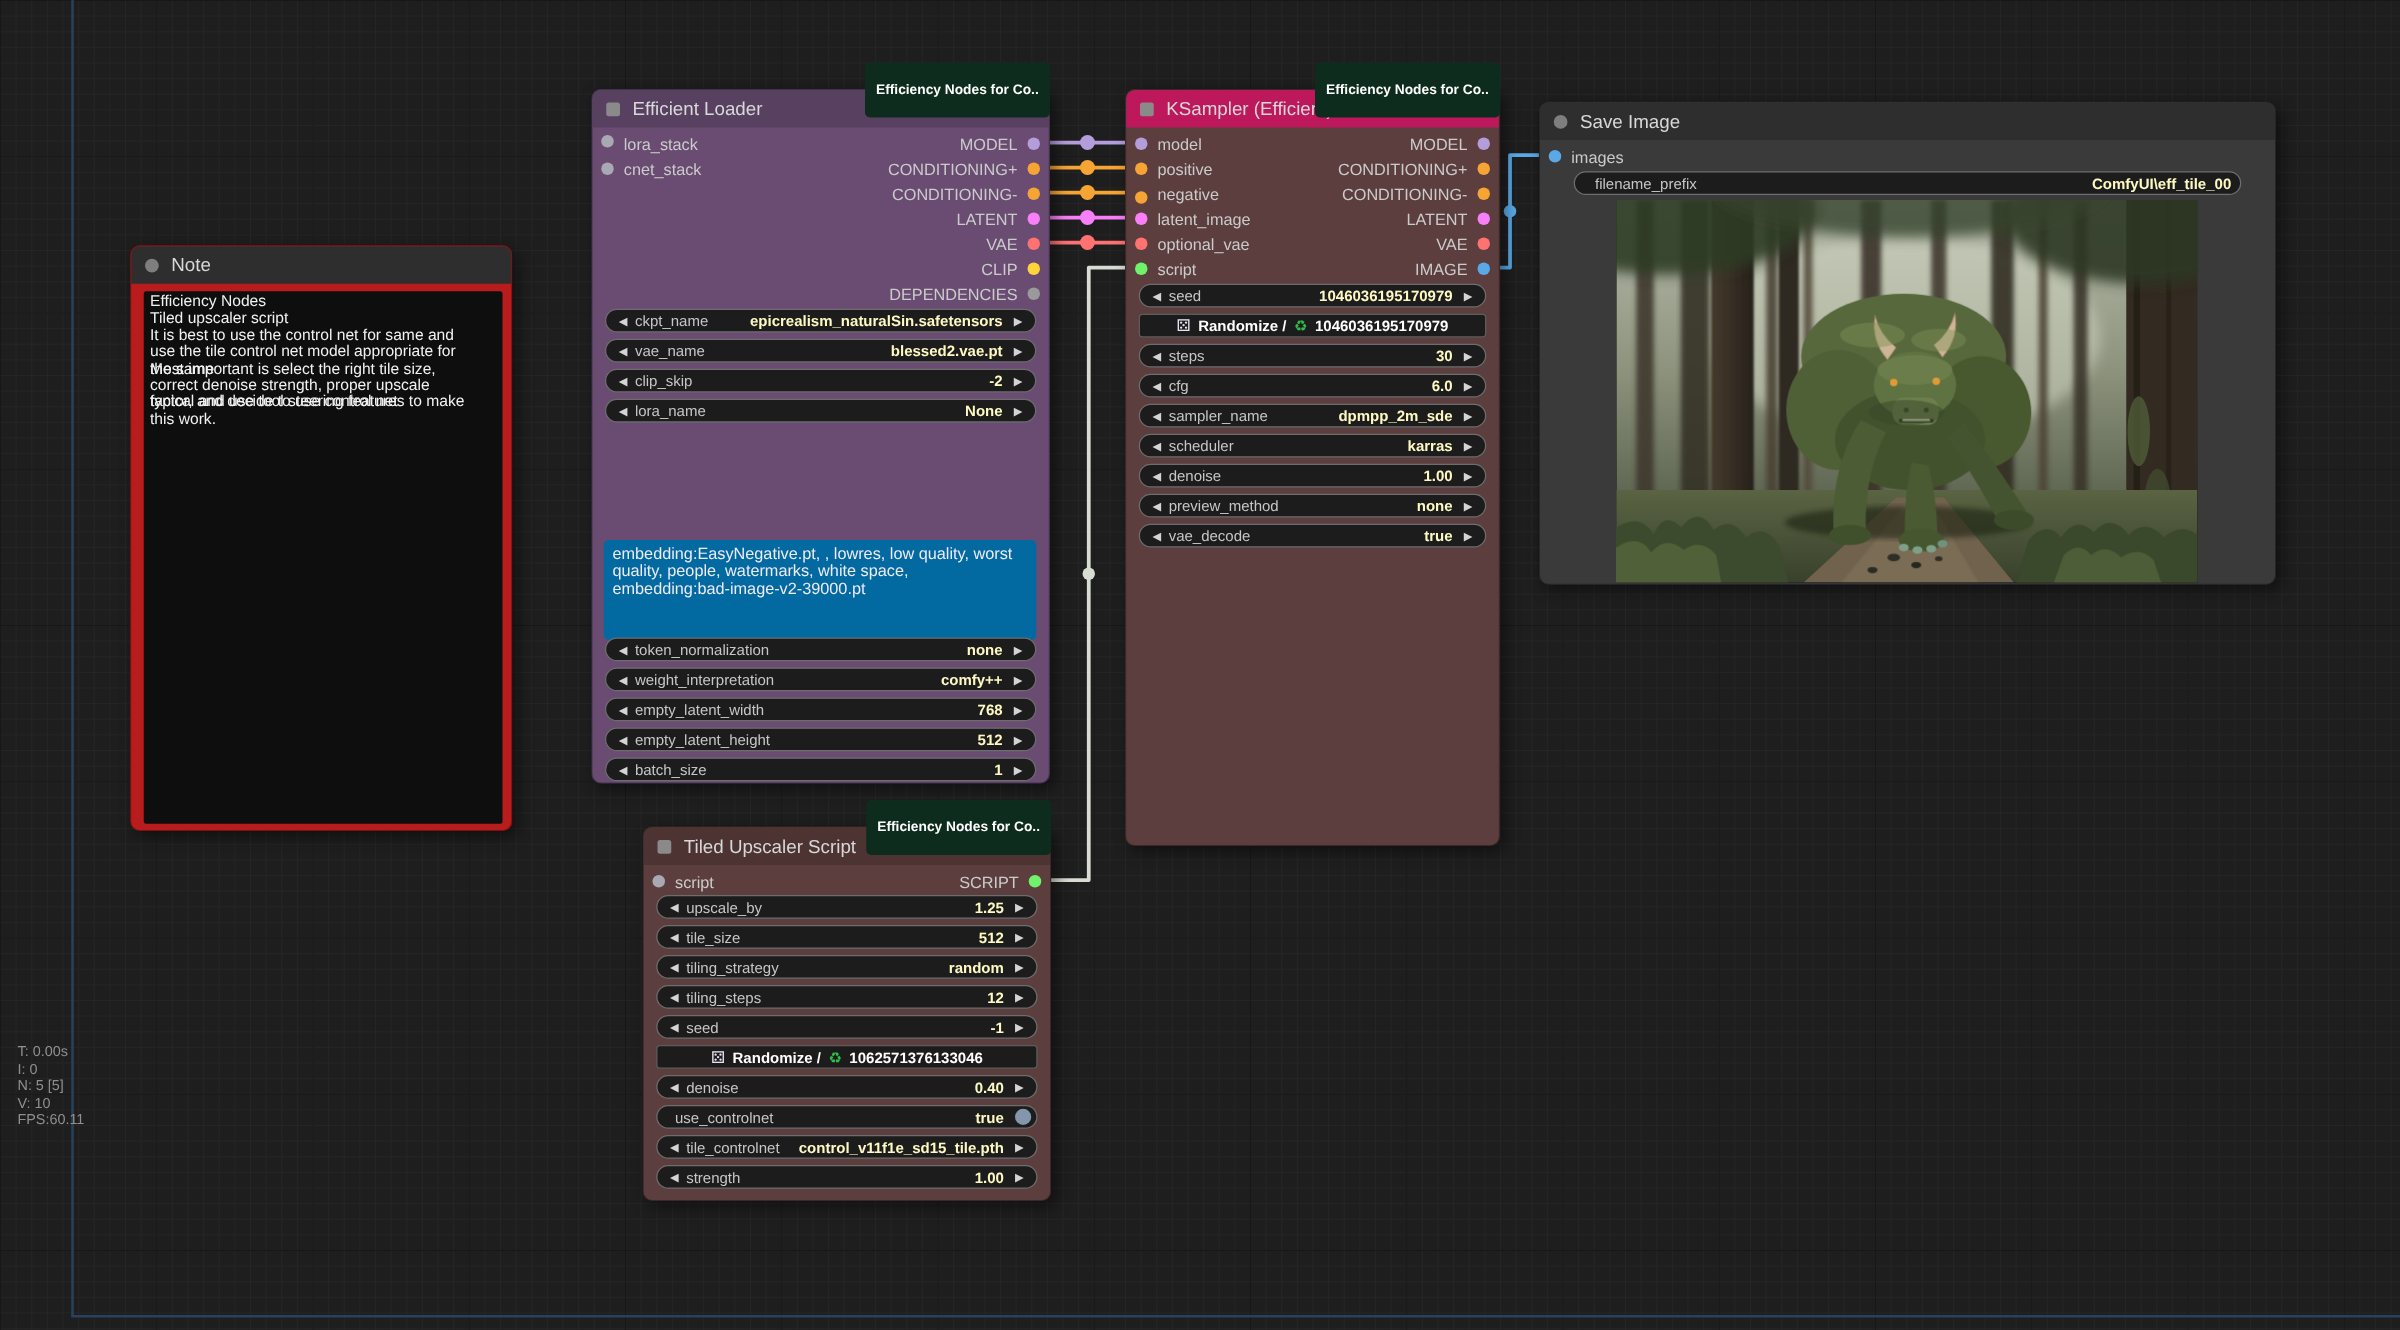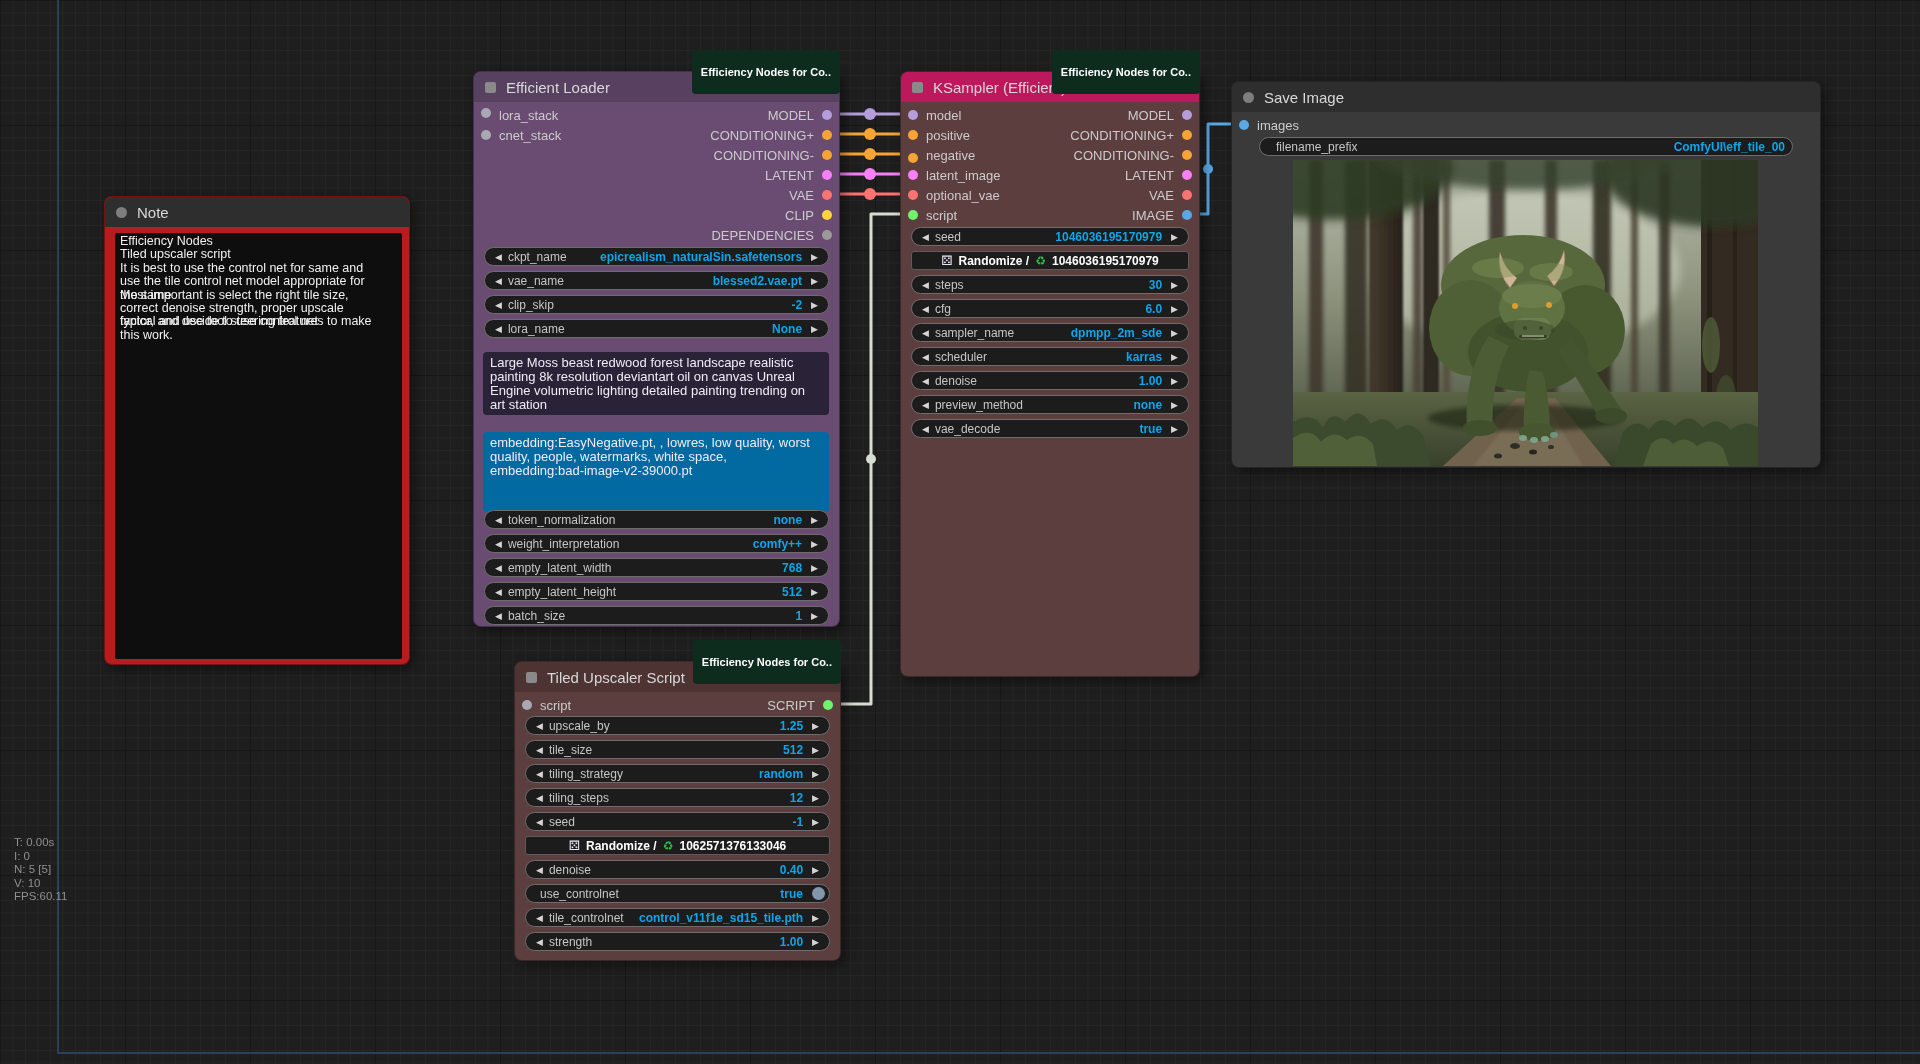--- a/index.html
+++ b/index.html
@@ -24,21 +24,21 @@
   .ports{position:absolute;left:0;right:0}
   .prow{height:20px;display:flex;align-items:center;font-size:13px;color:#cbcbcb}
   .pdot{width:10px;height:10px;border-radius:50%;flex:none}
   .pin .pdot{margin-left:7px;margin-right:8px}
   .pout{margin-left:auto;display:flex;align-items:center}
   .pout .pdot{margin-right:7px;margin-left:8px}
   .wstack{position:absolute;display:flex;flex-direction:column;gap:5px}
   .widget{height:19px;border-radius:10px;background:#1c1c1c;border:1px solid #6d6d6d;display:flex;align-items:center;font-size:12px;color:#c6c6c6;box-sizing:border-box;overflow:hidden;padding:0 4px}
   .arr{font-size:9px;color:#d4d4d4;padding:0 6px;flex:none}
   .wl{white-space:nowrap}
-  .wv{margin-left:auto;color:#0ea5e9;font-weight:bold;white-space:nowrap;padding-right:3px}
+  .wv{margin-left:auto;color:#fef9c3;font-weight:bold;white-space:nowrap;padding-right:3px}
   .wrand{height:19px;border-radius:3px;background:#1c1c1c;border:1px solid #5c5c5c;display:flex;align-items:center;justify-content:center;gap:6px;font-size:12px;color:#fff;font-weight:bold;box-sizing:border-box}
   .dice{color:#e8e4f4;font-size:13px;font-weight:normal}
   .recy{color:#2fbf49;font-size:12px;font-weight:normal}
   .toggledot{width:13px;height:13px;border-radius:50%;background:#8396ac;margin-left:6px;flex:none}
   .prompt{position:absolute;border-radius:4px;padding:4px 7px;font-size:13px;line-height:14px;color:#efecf6;box-sizing:border-box}
   .notebody{position:absolute;background:#0e0e0e;border-radius:2px;padding:2px 5px;color:#f1f1f1;font-size:12.5px;line-height:13.4px}
   .nline{position:relative;height:13.4px;white-space:nowrap}
   .nline span{position:absolute;left:0;top:0;white-space:nowrap}
   #stats{position:absolute;left:14px;top:836px;font-size:11.5px;line-height:13.5px;color:#8f8f8f;z-index:1}
   .imgwrap{position:absolute;overflow:hidden;background:#111}
@@ -178,21 +178,20 @@
         <span class="wv">-2</span>
         <span class="arr">▶</span>
       </div>
     <div class="widget">
         <span class="arr">◀</span>
         <span class="wl">lora_name</span>
         <span class="wv">None</span>
         <span class="arr">▶</span>
       </div>
   </div>
-  <div class="prompt" style="left:9px;right:10px;top:280px;height:63px;background:#2a2338">Large Moss beast redwood forest landscape realistic painting 8k resolution deviantart oil on canvas Unreal Engine volumetric lighting detailed painting trending on art station</div>
   <div class="prompt" style="left:9px;right:10px;top:360px;height:80px;background:#0369a1">embedding:EasyNegative.pt, , lowres, low quality, worst quality, people, watermarks, white space, embedding:bad-image-v2-39000.pt</div>
   <div class="wstack" style="top:438px;left:10px;right:10px">
     <div class="widget">
         <span class="arr">◀</span>
         <span class="wl">token_normalization</span>
         <span class="wv">none</span>
         <span class="arr">▶</span>
       </div>
     <div class="widget">
         <span class="arr">◀</span>

